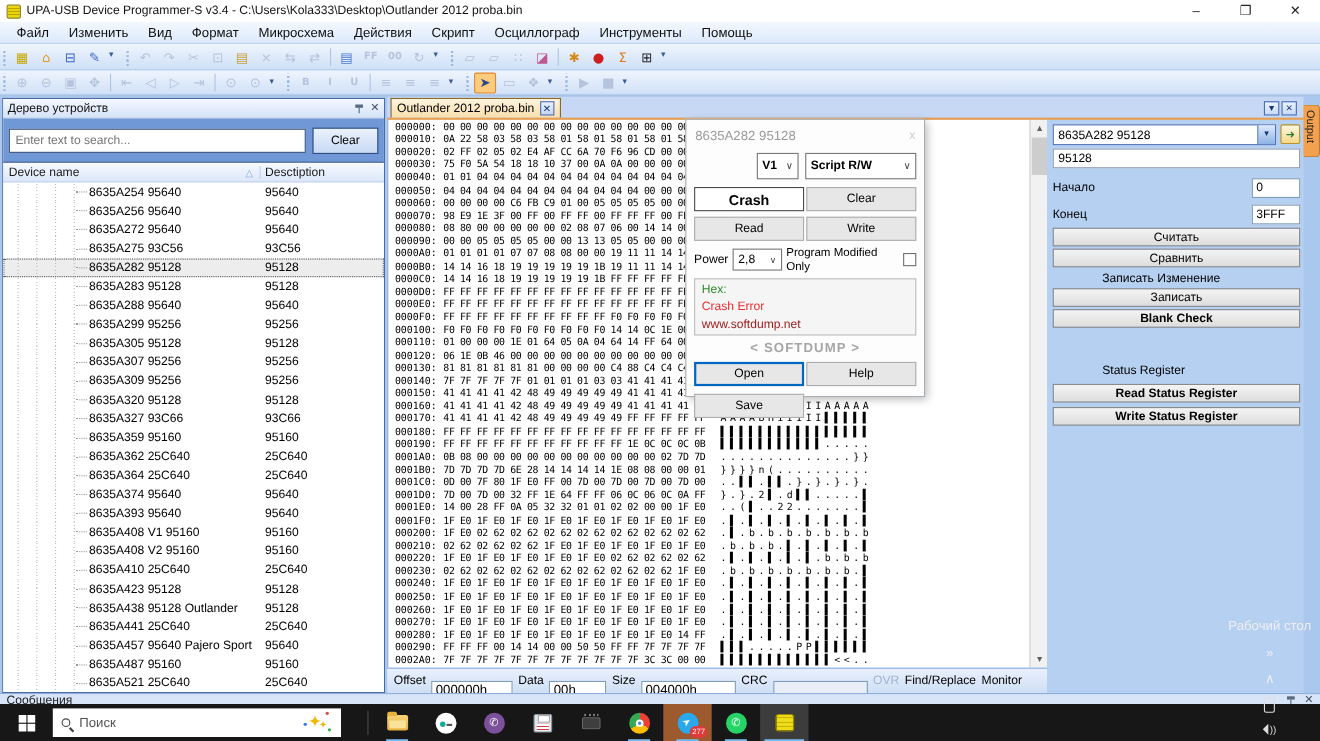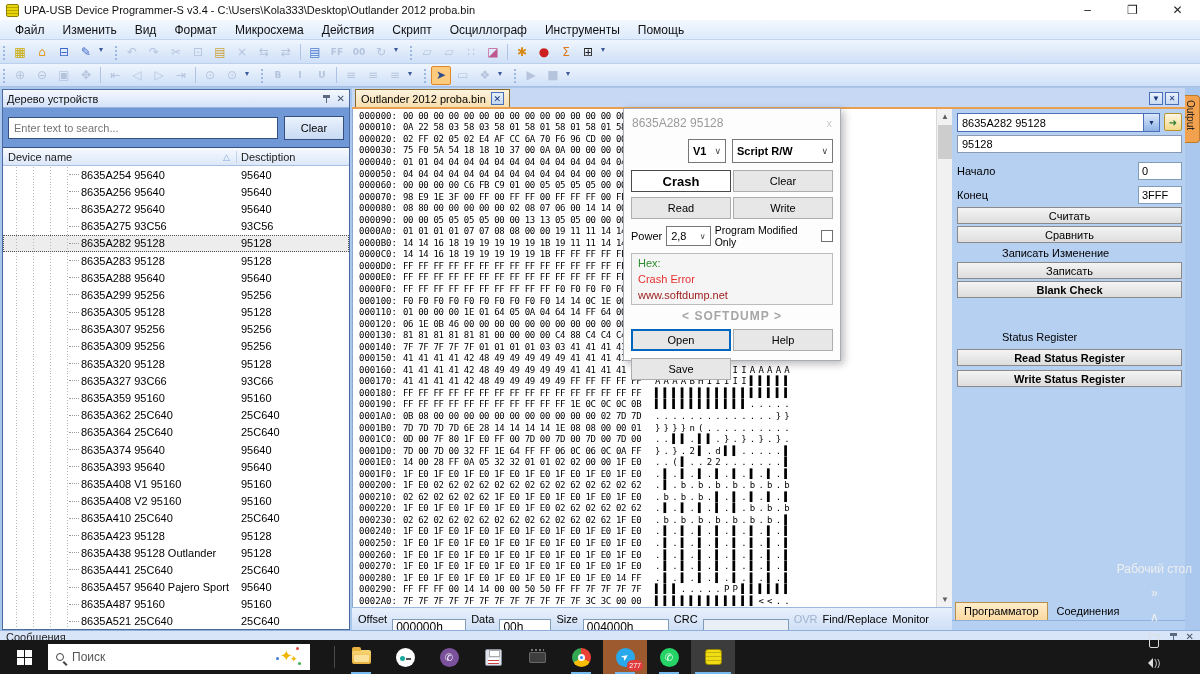--- a/index.html
+++ b/index.html
@@ -746,24 +746,20 @@
     </div>
     <div class="pbtn" style="top:153px">Записать</div>
     <div class="pbtn" style="top:172px; font-weight:bold">Blank Check</div>
     <div class="lblrow" style="top:218px">
       <span>Status Register</span>
       <span class="srbox"></span>
     </div>
     <div class="pbtn" style="top:240px; font-weight:bold">Read Status Register</div>
     <div class="pbtn" style="top:261px; font-weight:bold">Write Status Register</div>
   </div>
-  <div id="btabs">
-    <span class="btab act">Программатор</span>
-    <span class="btab">Соединения</span>
-  </div>
   <div id="outputtab">
     <span>Output</span>
   </div>
 
   <div id="dialog">
     <div class="dtitle">
       <span>8635A282 95128</span>
       <span class="dclose">x</span>
     </div>
     <div class="drow1">

